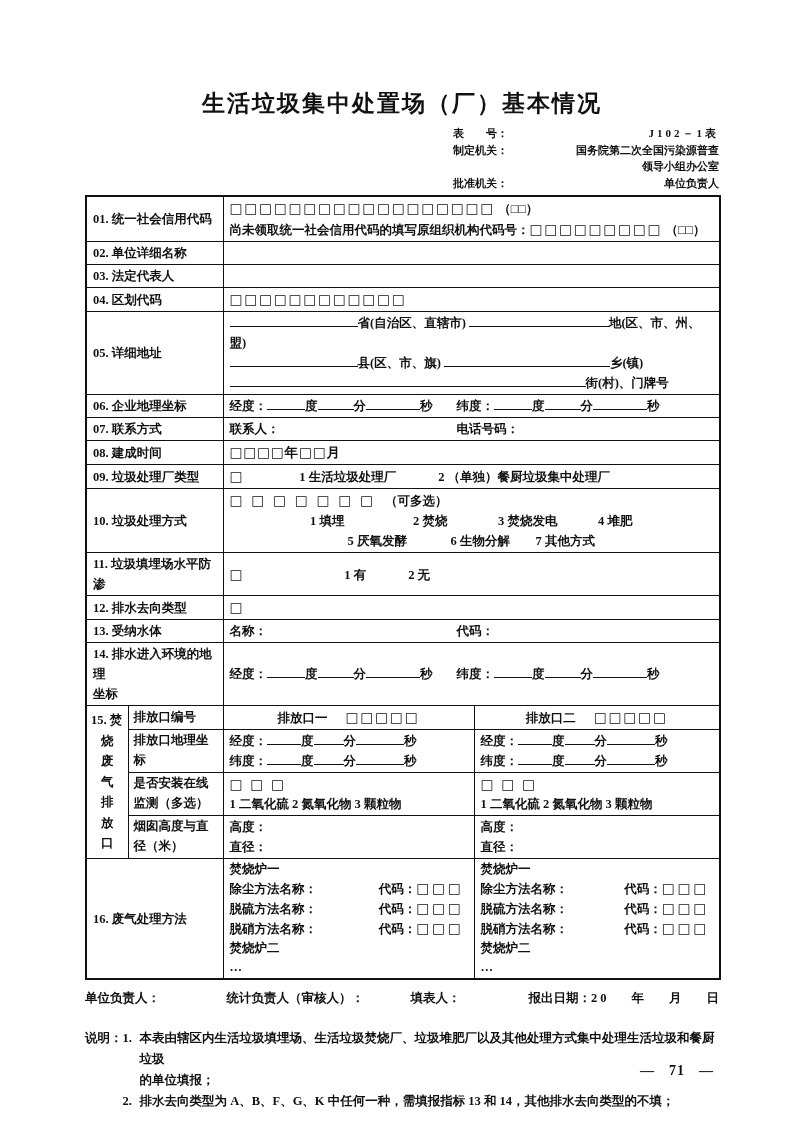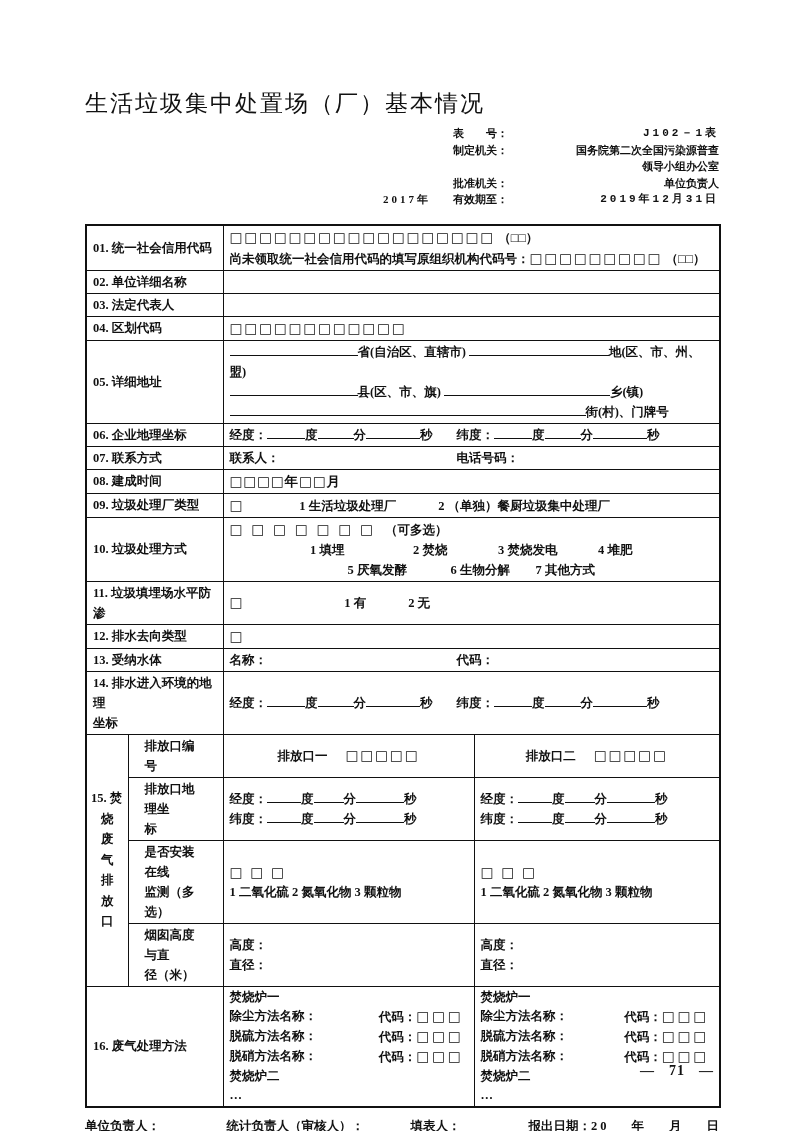--- a/index.html
+++ b/index.html
@@ -5,36 +5,36 @@
   * { margin:0; padding:0; box-sizing:border-box; }
   html,body { background:#e8e8e8; }
   .page {
     position:relative; width:800px; height:1131px; margin:0 auto;
     background:#fff; color:#111; overflow:hidden;
     font-family:"Liberation Serif","DejaVu Serif",serif;
     font-weight:600;
     padding:88px 81px 0 85px;
     font-size:12.5px;
   }
-  .title { font-size:23px; font-weight:400; letter-spacing:2px; margin-bottom:6px; }
+  .title { text-align:center; font-size:23px; font-weight:700; letter-spacing:2px; margin-bottom:6px; }
   
   .meta { width:336px; margin-left:auto; }
   .meta-row { display:flex; line-height:16.5px; font-size:11px; }
   .m-year { width:70px; letter-spacing:3px; }
   .m-label { width:76px; white-space:pre; }
   .m-value { flex:1; text-align:right; }
-  .sp { letter-spacing:3px;font-family:Liberation Mono, monospace; }
-  
-  table.form { border-collapse:collapse; width:634px; table-layout:fixed; margin-top:16px; }
+  .sp { letter-spacing:3px; }
+  
+  table.form { border-collapse:collapse; width:634px; table-layout:fixed; margin-top:4px; }
   table.form { border:2px solid #111; }
   td { border:1px solid #111; vertical-align:middle; padding:1px 6px; line-height:20px; }
   td.lbl { white-space:pre-line; }
   td.vl { text-align:center; white-space:pre-line; line-height:20.5px; padding:1px 2px; }
   td.vl .first { text-align:left; padding-left:2px; white-space:pre; }
-  td.sub { white-space:pre-line; padding:1px 16px; }
+  td.sub { white-space:pre-line; padding:1px 5px;font-family:Liberation Mono, monospace; }
   .line { display:block; }
   .u { display:inline-block; border-bottom:1px solid #111; height:13px; vertical-align:baseline; }
   .boxes { font-family:"DejaVu Sans",sans-serif; font-size:13.5px; letter-spacing:2px; }
   .bx-multi { letter-spacing:9px; }
   .bx-mon { letter-spacing:8px; }
   .bx-code { letter-spacing:3px; }
   .gap { display:inline-block; }
   .optrow { display:flex;justify-content:center; }
   .optrow span { display:block; }
   .flexline { display:flex; align-items:center; }
@@ -74,25 +74,20 @@
     <div class="meta-row">
       <span class="m-year"></span>
       <span class="m-label"></span>
       <span class="m-value">领导小组办公室</span>
     </div>
     <div class="meta-row">
       <span class="m-year"></span>
       <span class="m-label">批准机关：</span>
       <span class="m-value">单位负责人</span>
     </div>
-    <div class="meta-row">
-      <span class="m-year">2017年</span>
-      <span class="m-label">有效期至：</span>
-      <span class="m-value sp">2019年12月31日</span>
-    </div>
   </div>
 
   <table class="form">
     <colgroup>
         <col style="width:42px">
         <col style="width:95px">
         <col style="width:251px">
         <col style="width:246px">
       </colgroup>
 

